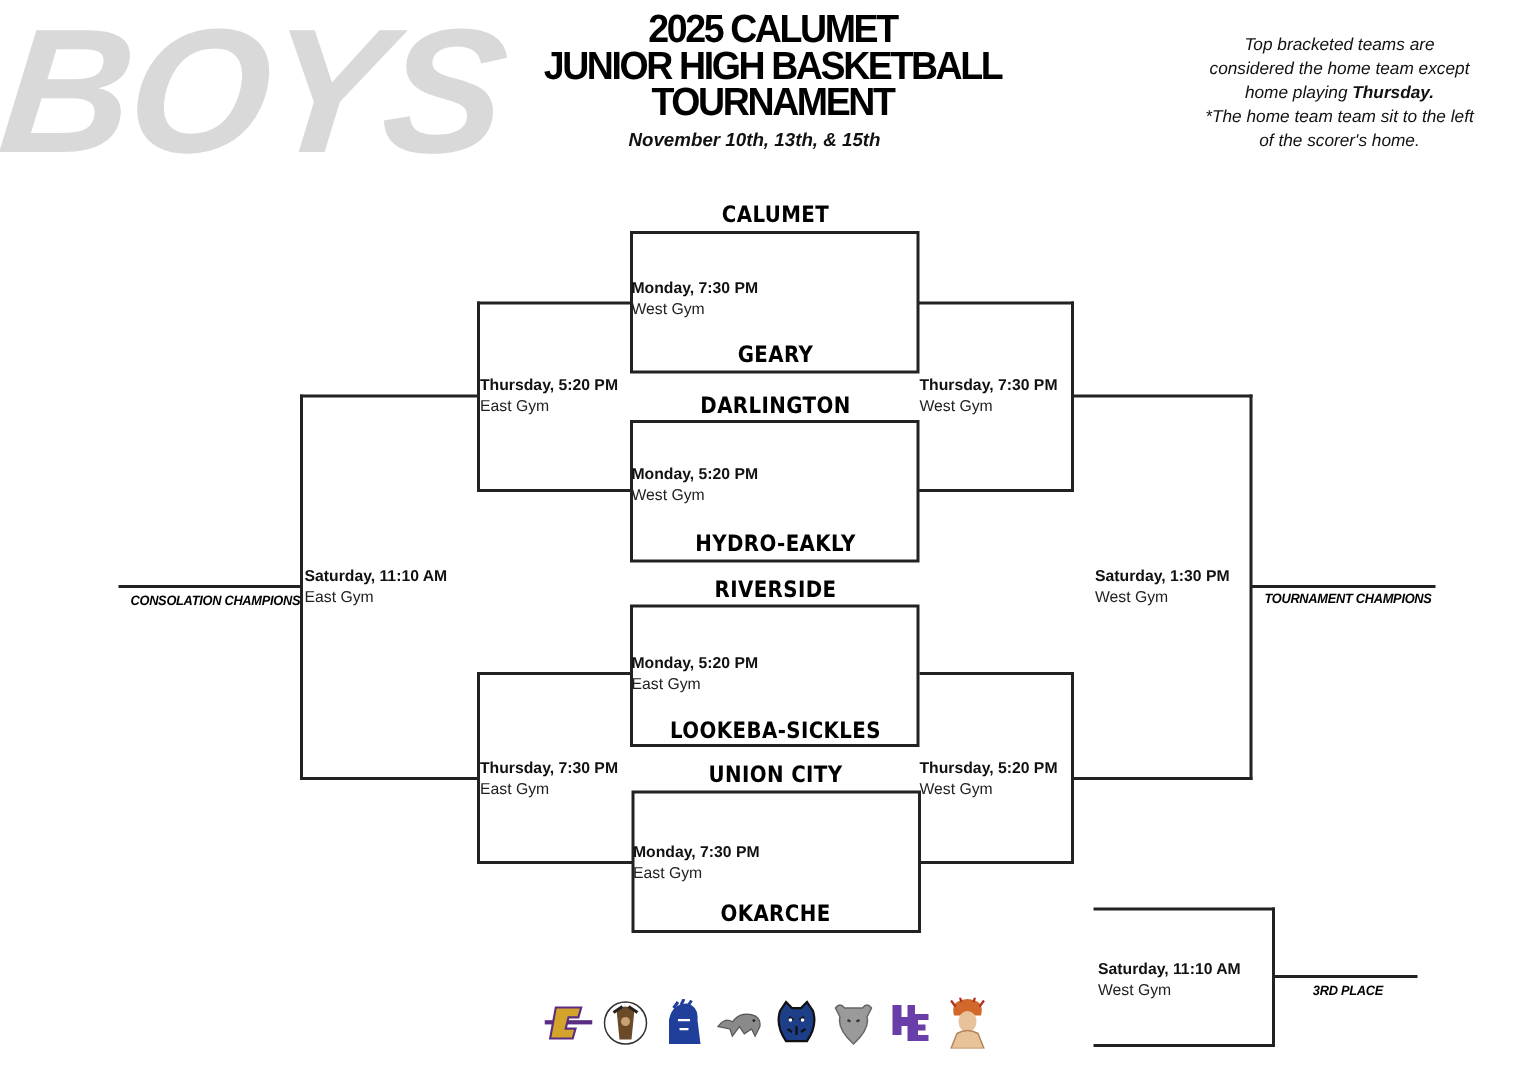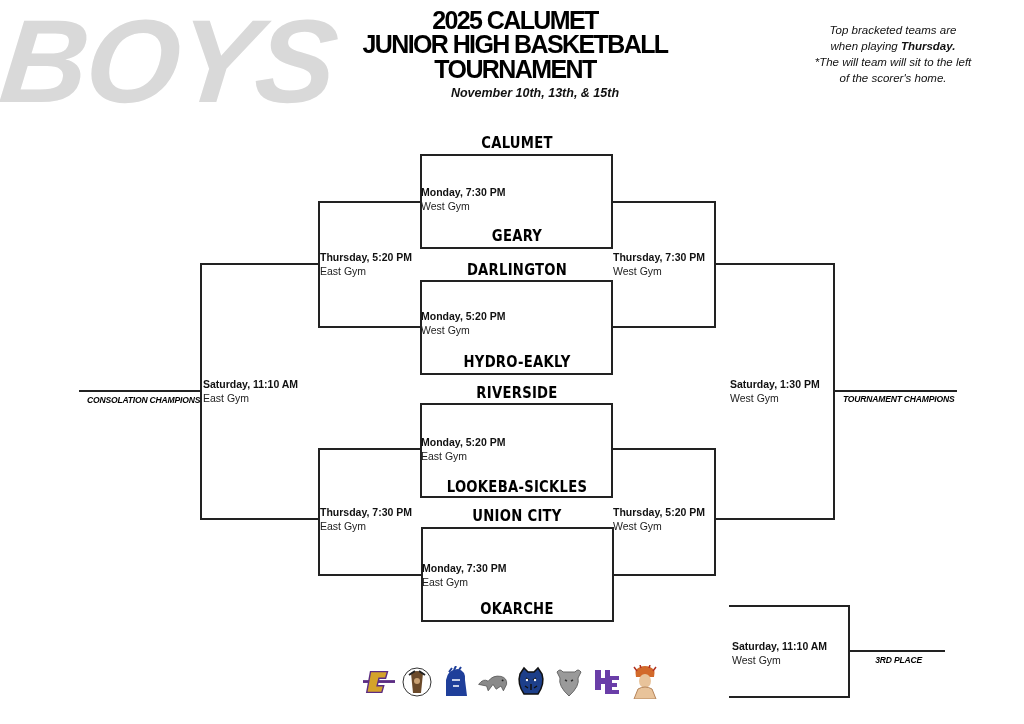--- a/index.html
+++ b/index.html
@@ -1,20 +1,20 @@
 <!DOCTYPE html>
 <html><head>
 <meta charset="utf-8">
 <style>
   html, body { margin: 0; padding: 0; background: #ffffff; }
   body { width: 1024px; height: 724px; position: relative; overflow: hidden; font-family: "Liberation Sans", sans-serif; color: #111; }
   .abs { position: absolute; }
   .boys { left: 8px; top: 2px; font-family: "Liberation Sans", sans-serif; font-weight: 900; font-style: italic; font-size: 118px; line-height: 118px; color: #d9d9d9; letter-spacing: -2px; transform: scaleX(1.02) skewX(-6deg); transform-origin: left top; }
   .title { left: 360px; top: 10px; width: 310px; text-align: center; font-family: "Liberation Sans", sans-serif; font-weight: 900; color: #000; font-size: 25px; line-height: 23px; letter-spacing: -1.6px; transform: scaleY(1.05); }
-  .subtitle { left: 380px; top: 86px; width: 310px; text-align: center; font-style: italic; font-weight: bold; font-size: 12.5px; color: #111; }
+  .subtitle { left: 348px; top: 86px; width: 310px; text-align: center; font-style: italic; font-weight: bold; font-size: 12.5px; color: #111; }
   .note { left: 793px; top: 22px; width: 200px; text-align: center; font-style: italic; font-size: 11.5px; line-height: 16px; color: #111; }
   .note b { font-style: italic; }
   .line { position: absolute; background: #222; }
   .box { position: absolute; border: 2px solid #222; box-sizing: border-box; background: transparent; }
   .bracket { position: absolute; border: 2px solid #222; box-sizing: border-box; }
   .team { position: absolute; width: 192px; text-align: center; font-family: "DejaVu Sans", sans-serif; font-weight: bold; font-size: 15px; letter-spacing: 0.3px; color: #000; transform: scaleX(0.88); }
   .game { position: absolute; text-align: left; font-size: 10.5px; line-height: 14px; }
   .game .time { font-weight: bold; display: block; color: #111; }
   .game .gym { display: block; color: #222; }
   .champ { position: absolute; font-weight: 900; font-style: italic; font-size: 9px; letter-spacing: -0.2px; color: #000; transform: scaleX(0.95); }
@@ -28,22 +28,23 @@
 
 <div class="abs title">
   <div>2025 CALUMET</div>
   <div>JUNIOR HIGH BASKETBALL</div>
   <div>TOURNAMENT</div>
 </div>
 <div class="abs subtitle">November 10th, 13th, &amp; 15th</div>
 
 <div class="abs note">
   <div>Top bracketed teams are</div>
-  <div><span>when playing </span><b>Thursday.</b></div>
-  <div>*The will team will sit to the left</div>
+  <div>considered the home team except</div>
+  <div><span>home playing </span><b>Thursday.</b></div>
+  <div>*The home team team sit to the left</div>
   <div>of the scorer's home.</div>
 </div>
 
 <div class="box" style="left:420px; top:154px; width:193px; height:95px;"></div>
 <div class="box" style="left:420px; top:280px; width:193px; height:95px;"></div>
 <div class="box" style="left:420px; top:403px; width:193px; height:95px;"></div>
 <div class="box" style="left:421px; top:527px; width:193px; height:95px;"></div>
 
 <div class="team" style="left:421px; top:134px;">CALUMET</div>
 <div class="team" style="left:421px; top:227px;">GEARY</div>

